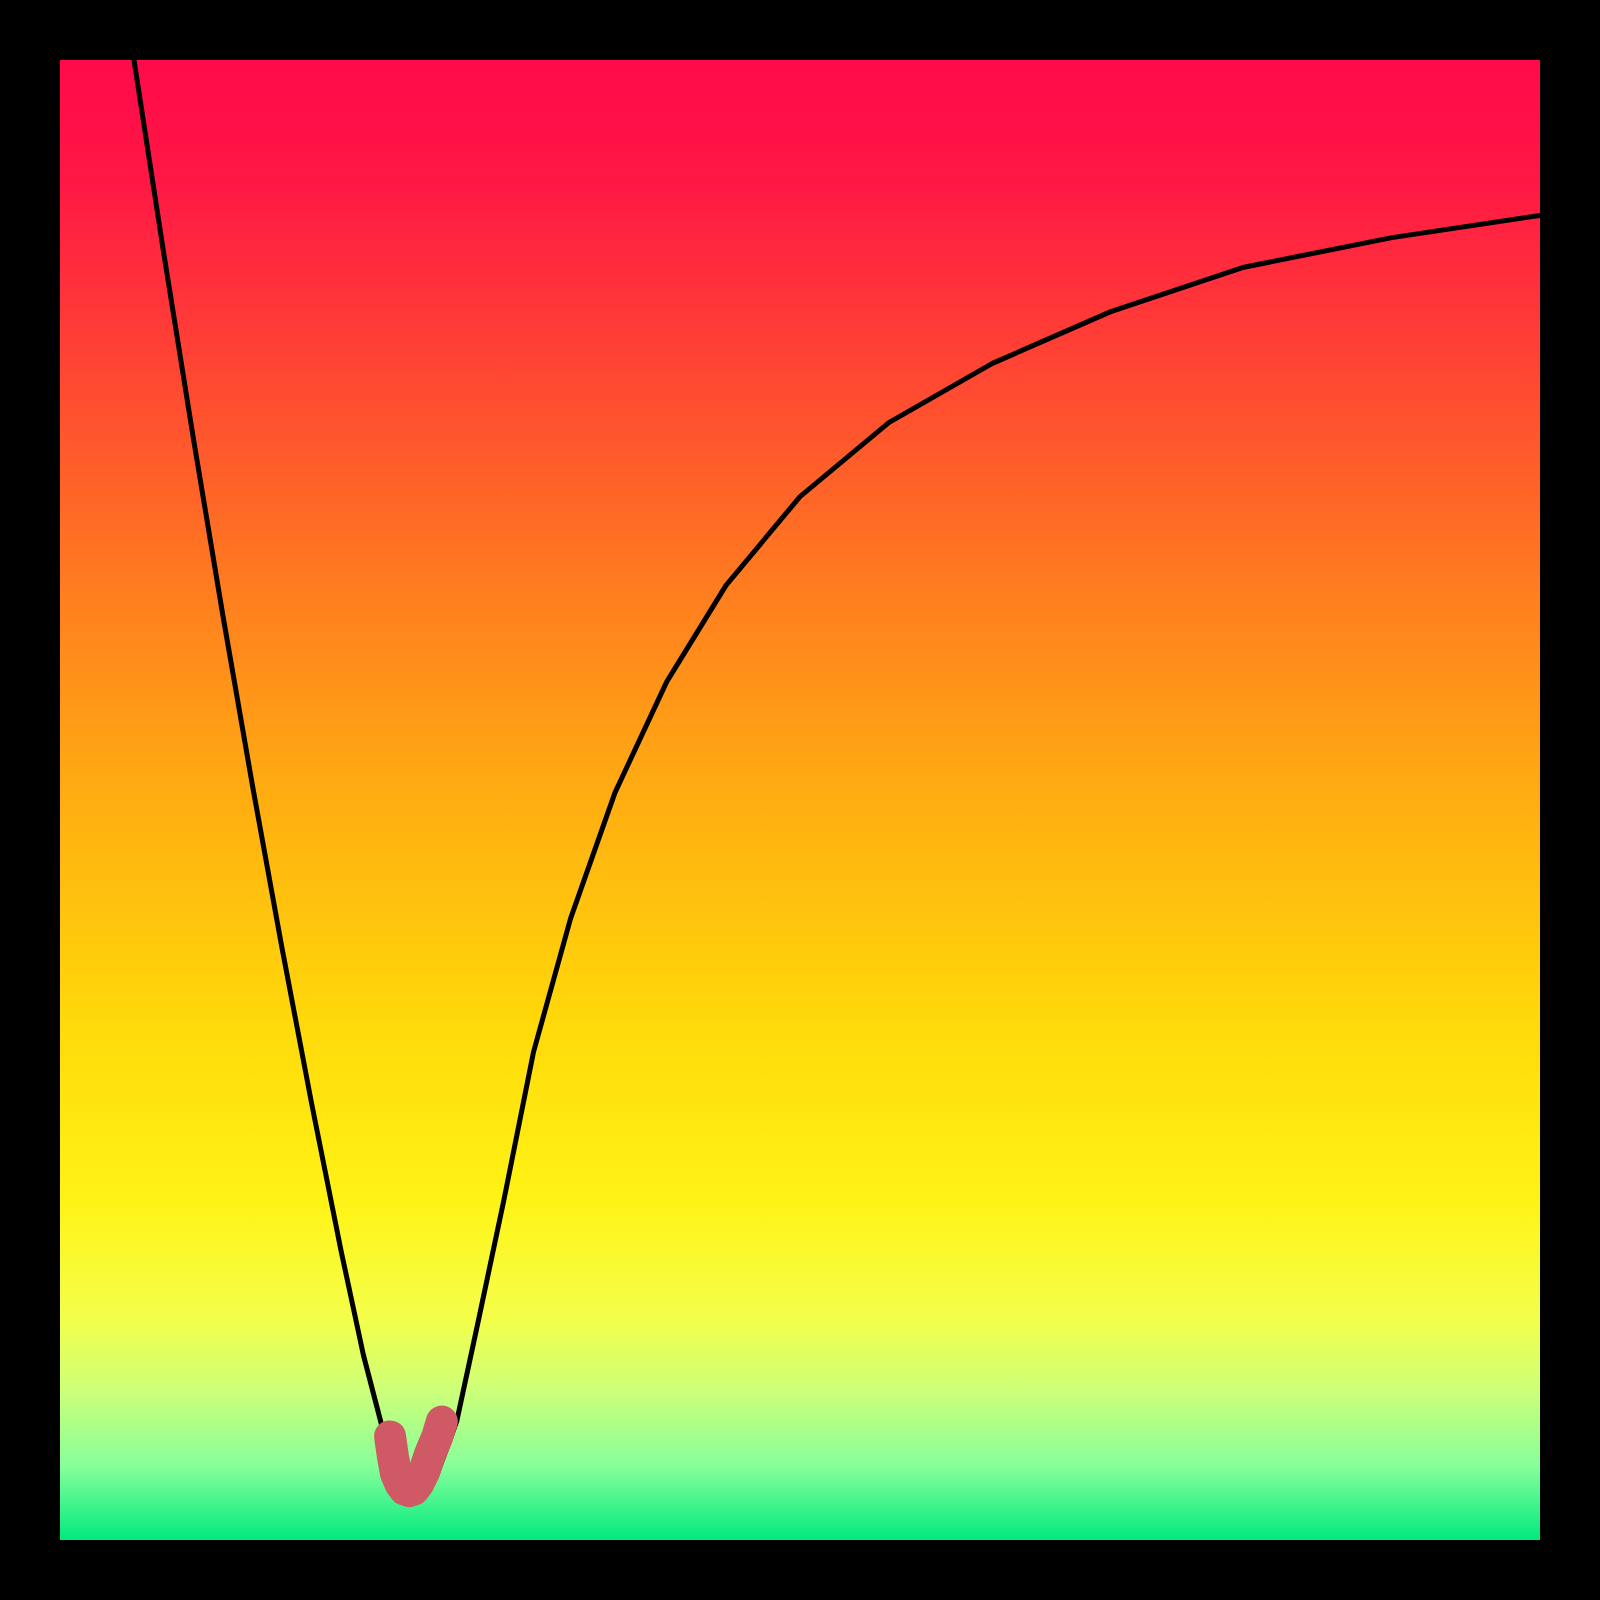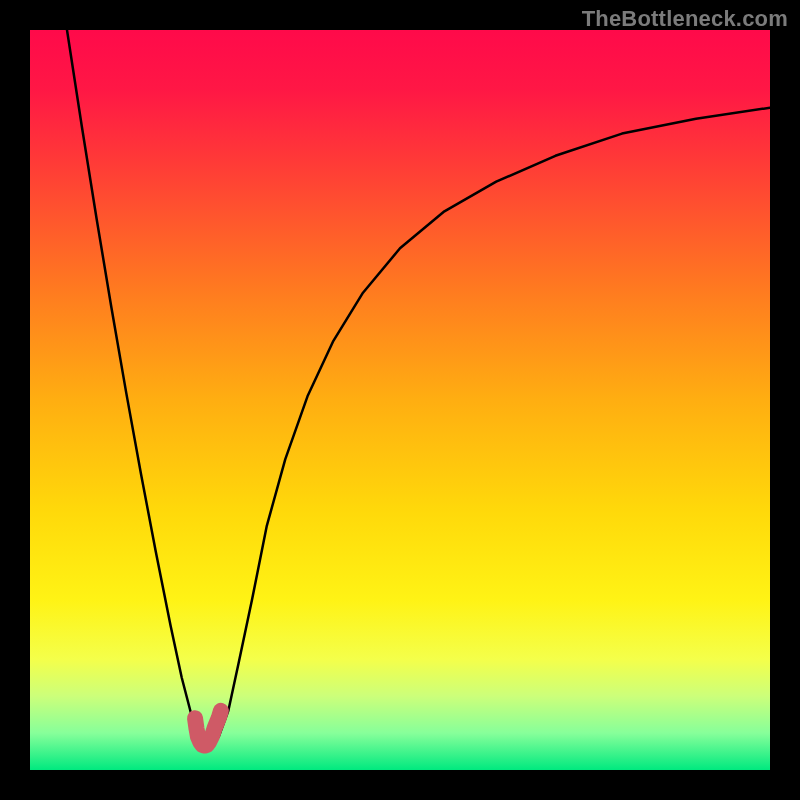--- a/index.html
+++ b/index.html
@@ -57,14 +57,13 @@
             <stop offset="90.0%" stop-color="#ccff7a"></stop>
             <stop offset="95.0%" stop-color="#87ff9a"></stop>
             <stop offset="100.0%" stop-color="#00e97f"></stop>
           </linearGradient>
       </defs>
       <rect id="bg-rect" x="0" y="0" width="740" height="740" fill="url(#bg-grad)"></rect>
       <path id="series-curve" fill="none" stroke="#000000" stroke-width="2.5" stroke-linecap="round" stroke-linejoin="round" d="M37.00 0.00 L51.80 96.20 L66.60 188.70 L81.40 277.50 L96.20 362.60 L111.00 444.00 L125.80 521.70 L140.60 595.70 L151.70 647.50 L161.32 684.50 L170.20 706.70 L179.82 714.10 L188.70 706.70 L198.32 680.80 L208.68 632.70 L222.00 569.80 L236.80 495.80 L255.30 429.20 L277.50 366.30 L303.40 310.80 L333.00 262.70 L370.00 218.30 L414.40 181.30 L466.20 151.70 L525.40 125.80 L592.00 103.60 L666.00 88.80 L740.00 77.70"></path>
       <path id="series-highlight" fill="none" stroke="#cf5a66" stroke-width="16" stroke-linecap="round" stroke-linejoin="round" d="M165.02 688.20 L166.50 698.56 L167.98 706.70 L170.20 711.88 L172.42 714.84 L174.64 715.58 L176.86 714.84 L179.08 711.88 L182.04 705.96 L185.00 697.08 L188.70 688.20 L190.92 680.80"></path>
     </svg>
   </div>
-  <div class="watermark">TheBottleneck.com</div>
 </div>
 
 </body></html>

